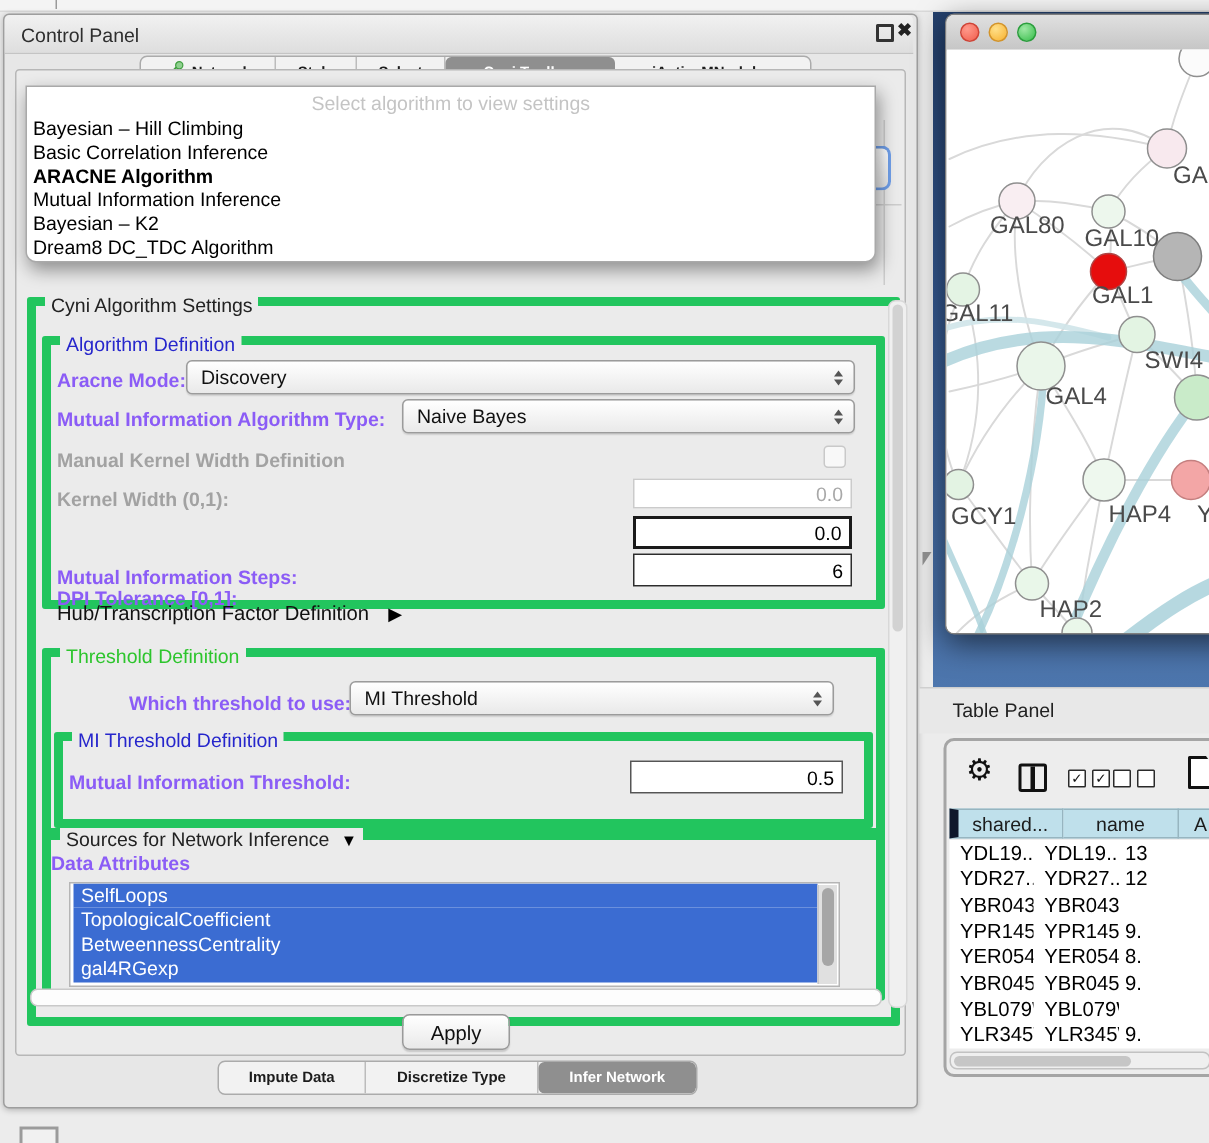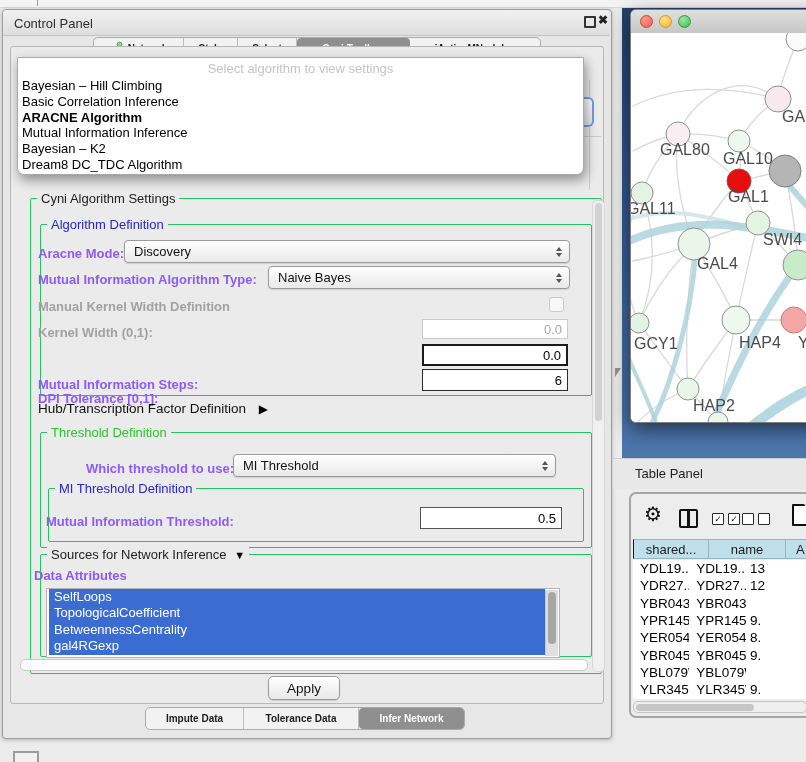--- a/index.html
+++ b/index.html
@@ -30,21 +30,21 @@
   .dd-prompt{text-align:center;color:#c4c4c4;font-size:13px;padding-top:3px;height:17px;}
   .dd-item{height:15.8px;line-height:15.8px;padding-left:4px;font-size:13px;color:#000;white-space:nowrap;}
   .dd-item.sel-bold{font-weight:bold;}
   
   .frag-line-v{left:589px;top:80px;width:1px;height:110px;background:#cccccc;z-index:5;}
   .frag-line-h{left:583px;top:136px;width:18px;height:1px;background:#cccccc;z-index:5;}
   .frag-combo{left:572px;top:97px;width:20px;height:26px;border:2px solid #6f9ee8;border-left:none;
               border-radius:0 6px 6px 0;background:linear-gradient(#ffffff,#e6e6e6);z-index:6;}
   
   .content-panel{left:10px;top:46px;width:592px;height:656px;background:#ebebeb;border:1px solid #b7b7b7;border-radius:3px;}
-  .fs{position:absolute;border:1px solid #22c55e;border-radius:2px;margin-left:12px;}
+  .fs{position:absolute;border:6px solid #22c55e;border-radius:2px;}
   .fs .lg{position:absolute;top:-8px;left:6px;background:#ebebeb;padding:0 4px;font-size:13px;color:#222;white-space:nowrap;}
   .lg.blue{color:#2626cc;} .lg.green{color:#2dc52d;}
   .lbl{position:absolute;font-size:13px;font-weight:bold;color:#8b5cf6;white-space:nowrap;}
   .lbl.dis{color:#a2a2a2;}
   .combo{position:absolute;border:1px solid #9b9b9b;border-radius:4px;background:linear-gradient(#ffffff,#e9e9e9);
          box-shadow:0 1px 1px rgba(0,0,0,.12);font-size:13px;color:#111;display:flex;align-items:center;
          padding:0 22px 0 9px;box-sizing:border-box;}
   .combo .arrows{position:absolute;right:7px;top:50%;transform:translateY(-50%);display:flex;flex-direction:column;gap:2px;align-items:center;}
   .arr-up{width:0;height:0;border-left:3.5px solid transparent;border-right:3.5px solid transparent;border-bottom:4.5px solid #555;}
   .arr-dn{width:0;height:0;border-left:3.5px solid transparent;border-right:3.5px solid transparent;border-top:4.5px solid #555;}
@@ -94,21 +94,21 @@
   .cols-icon{left:679px;top:509px;width:15px;height:15px;border:2.5px solid #111;border-radius:2px;}
   .cols-icon::after{content:"";position:absolute;left:6px;top:0;width:2.5px;height:15px;background:#111;}
   .cb-pair{position:absolute;display:flex;gap:4px;}
   .mini-cb{width:10px;height:10px;border:1.5px solid #2a2a2a;border-radius:1px;font-size:9px;line-height:10px;
            text-align:center;color:#111;background:#fff;}
   .doc-icon{left:792px;top:504px;width:12px;height:18px;border:2.5px solid #111;border-radius:1px;background:#fff;
             clip-path:polygon(0 0,75% 0,100% 25%,100% 100%,0 100%);}
   .t-head{position:absolute;left:633px;top:539px;display:flex;}
   .t-hcell{height:20px;background:#bfe0eb;border:1px solid #97b5c0;border-left:none;box-sizing:border-box;
            font-size:13px;color:#1c1c1c;display:flex;align-items:center;justify-content:center;overflow:hidden;}
-  .t-hcell:first-child{border-left:1px solid #0f172a;text-align:right;}
+  .t-hcell:first-child{border-left:6px solid #0f172a;text-align:right;}
   .t-hcell.c2{justify-content:flex-start;padding-left:10px;}
   .t-rows{position:absolute;left:633px;top:560px;width:173px;height:139px;overflow:hidden;background:#fff;}
   .t-row{display:flex;height:17.3px;align-items:center;}
   .t-cell{font-size:13.5px;color:#000;white-space:nowrap;overflow:hidden;box-sizing:border-box;}
   .t-cell.c0,.t-cell.c1{padding-left:7px;}
   .t-cell.c2{padding-left:4px;}
   .c0{width:76px;} .c1{width:77px;} .c2{width:60px;flex:none;}
   .tp-hscroll{left:633px;top:701px;width:172px;height:10px;background:#efefef;border:1px solid #c2c2c2;border-radius:5px;}
   .tp-hthumb{position:absolute;left:2px;top:1.5px;width:118px;height:7px;background:#c6c6c6;border-radius:3.5px;}
   
@@ -238,21 +238,21 @@
 
   <div class="abs apply-btn">
       <span>Apply</span>
     </div>
 
   <div class="abs bottom-strip">
     <div class="tab" style="width:98px">
       <span>Impute Data</span>
     </div>
     <div class="tab" style="width:115px">
-      <span>Tolerance Data</span>
+      <span>Discretize Type</span>
     </div>
     <div class="tab selected" style="width:105px">
       <span>Infer Network</span>
     </div>
   </div>
 
   <div class="abs popup">
     <div class="dd-prompt">Select algorithm to view settings</div>
     <div class="dd-item">Bayesian – Hill Climbing</div>
     <div class="dd-item">Basic Correlation Inference</div>

